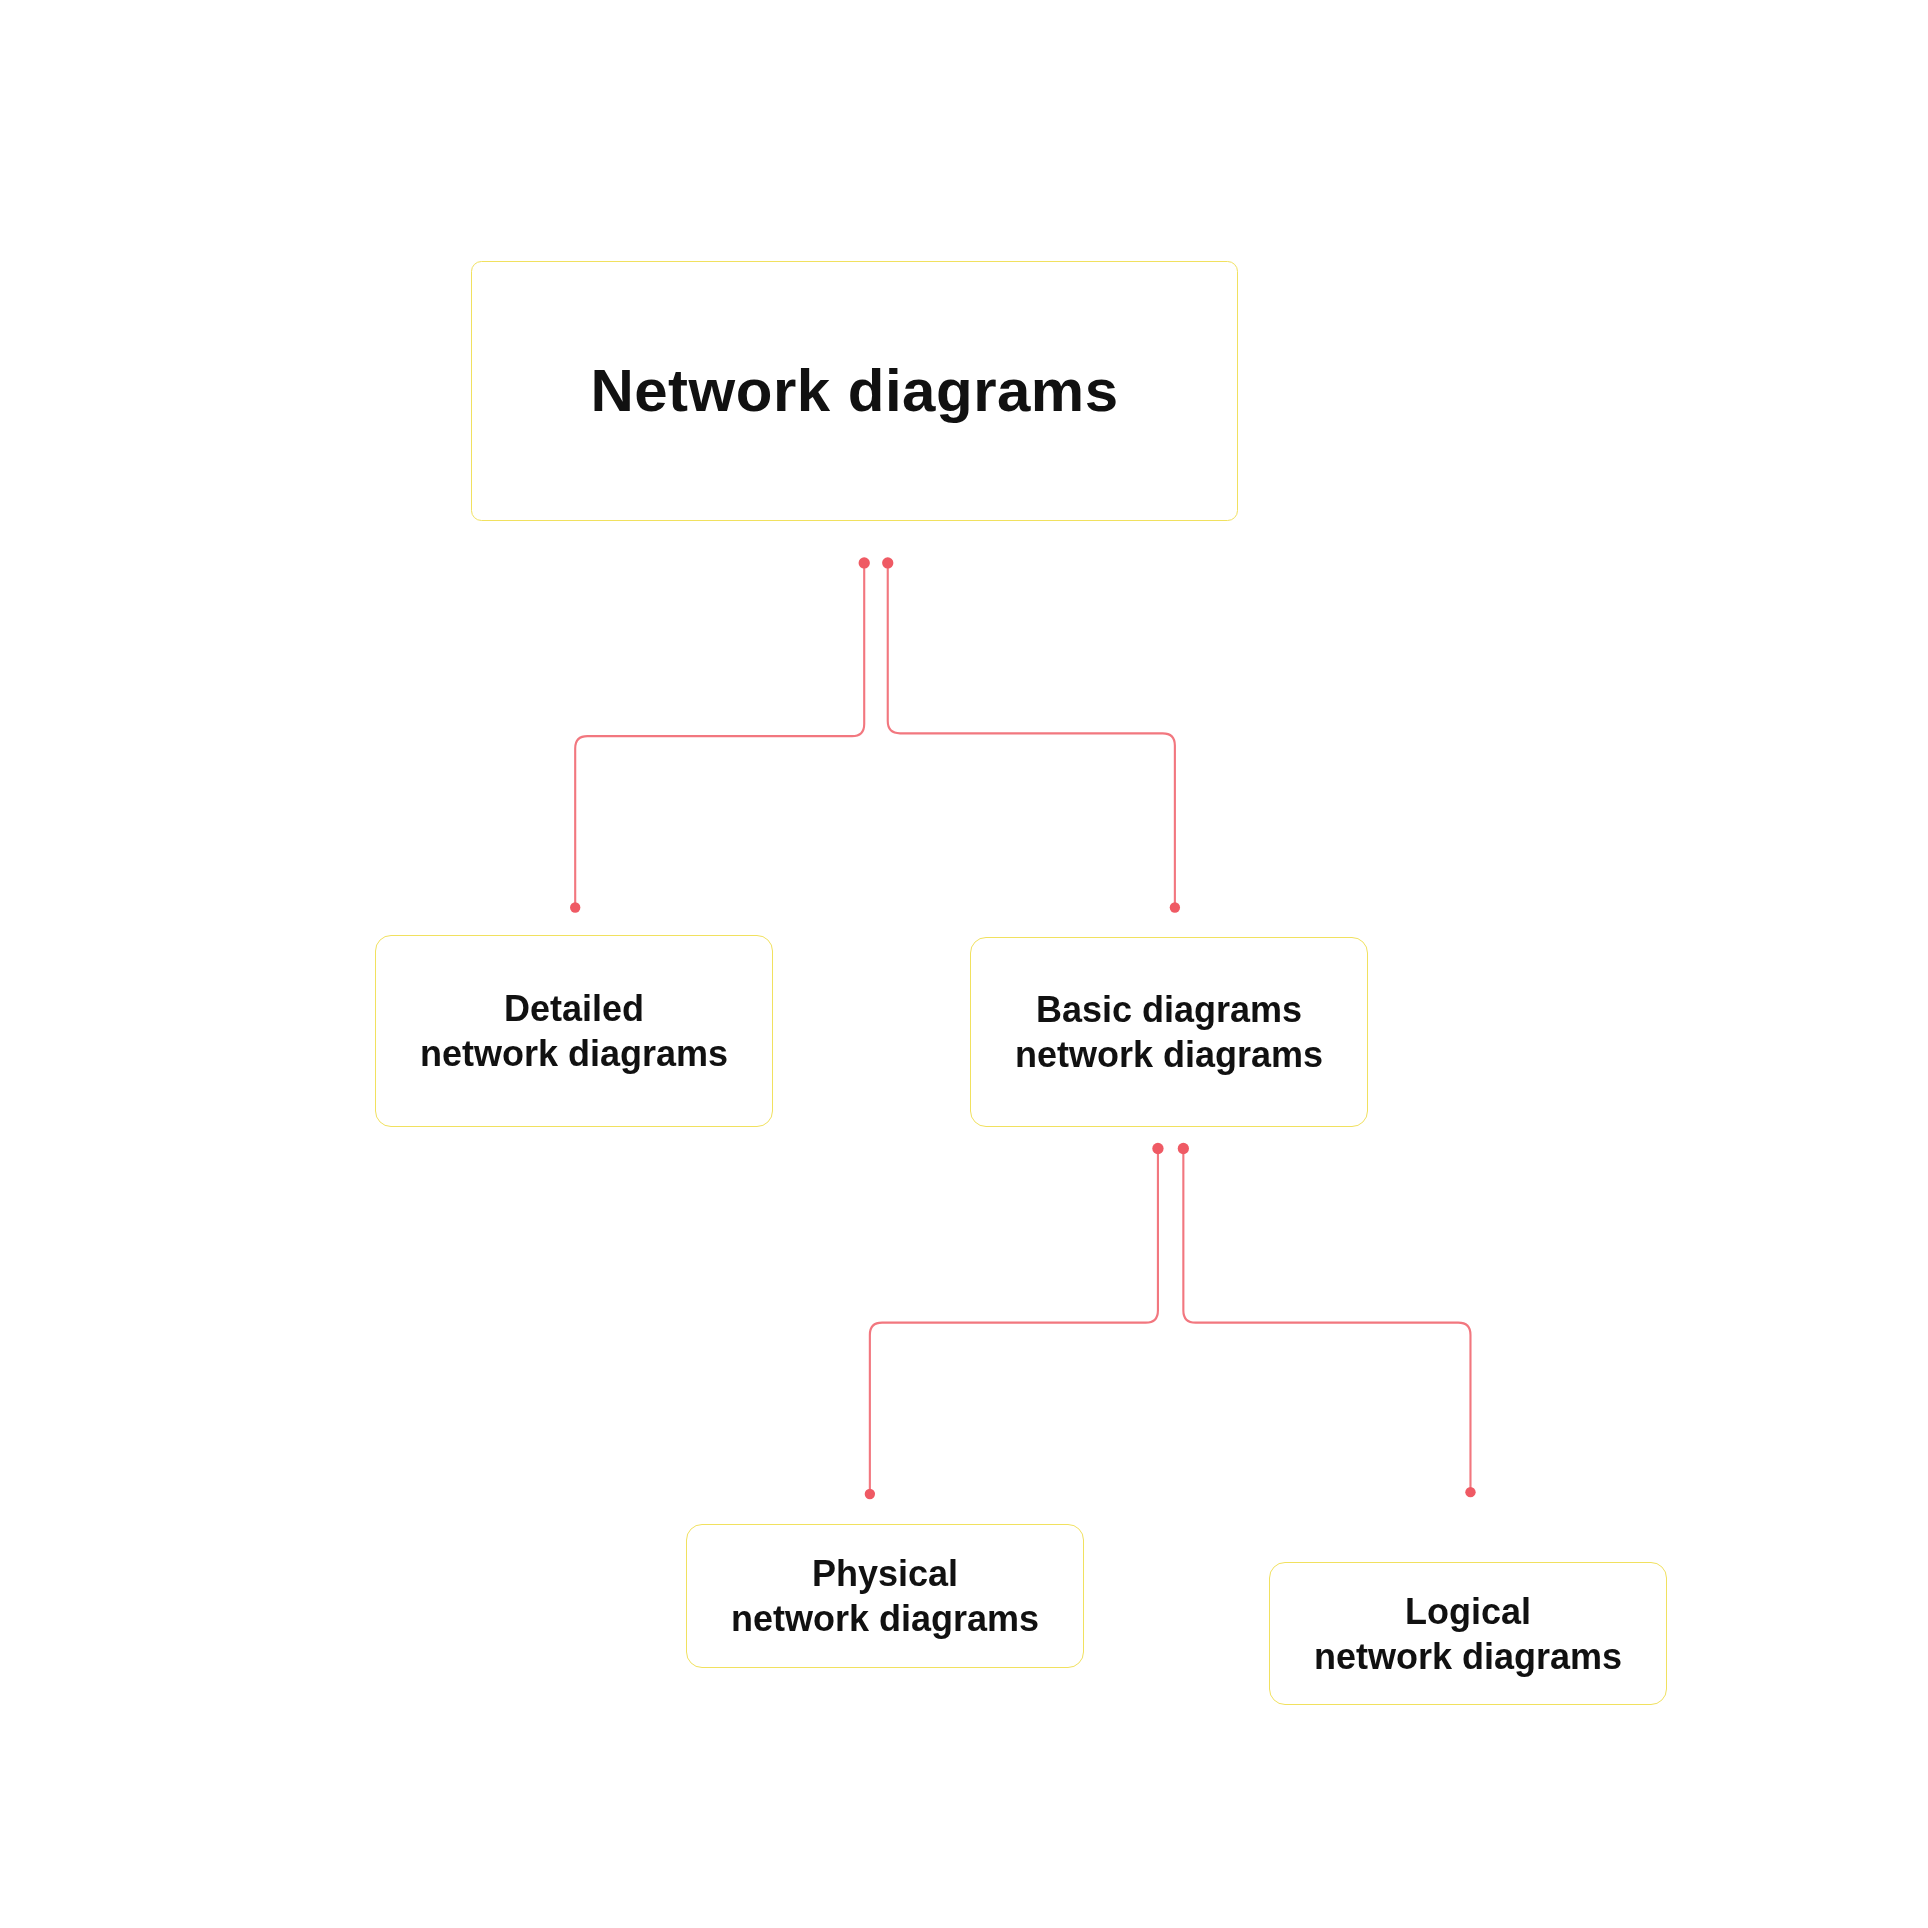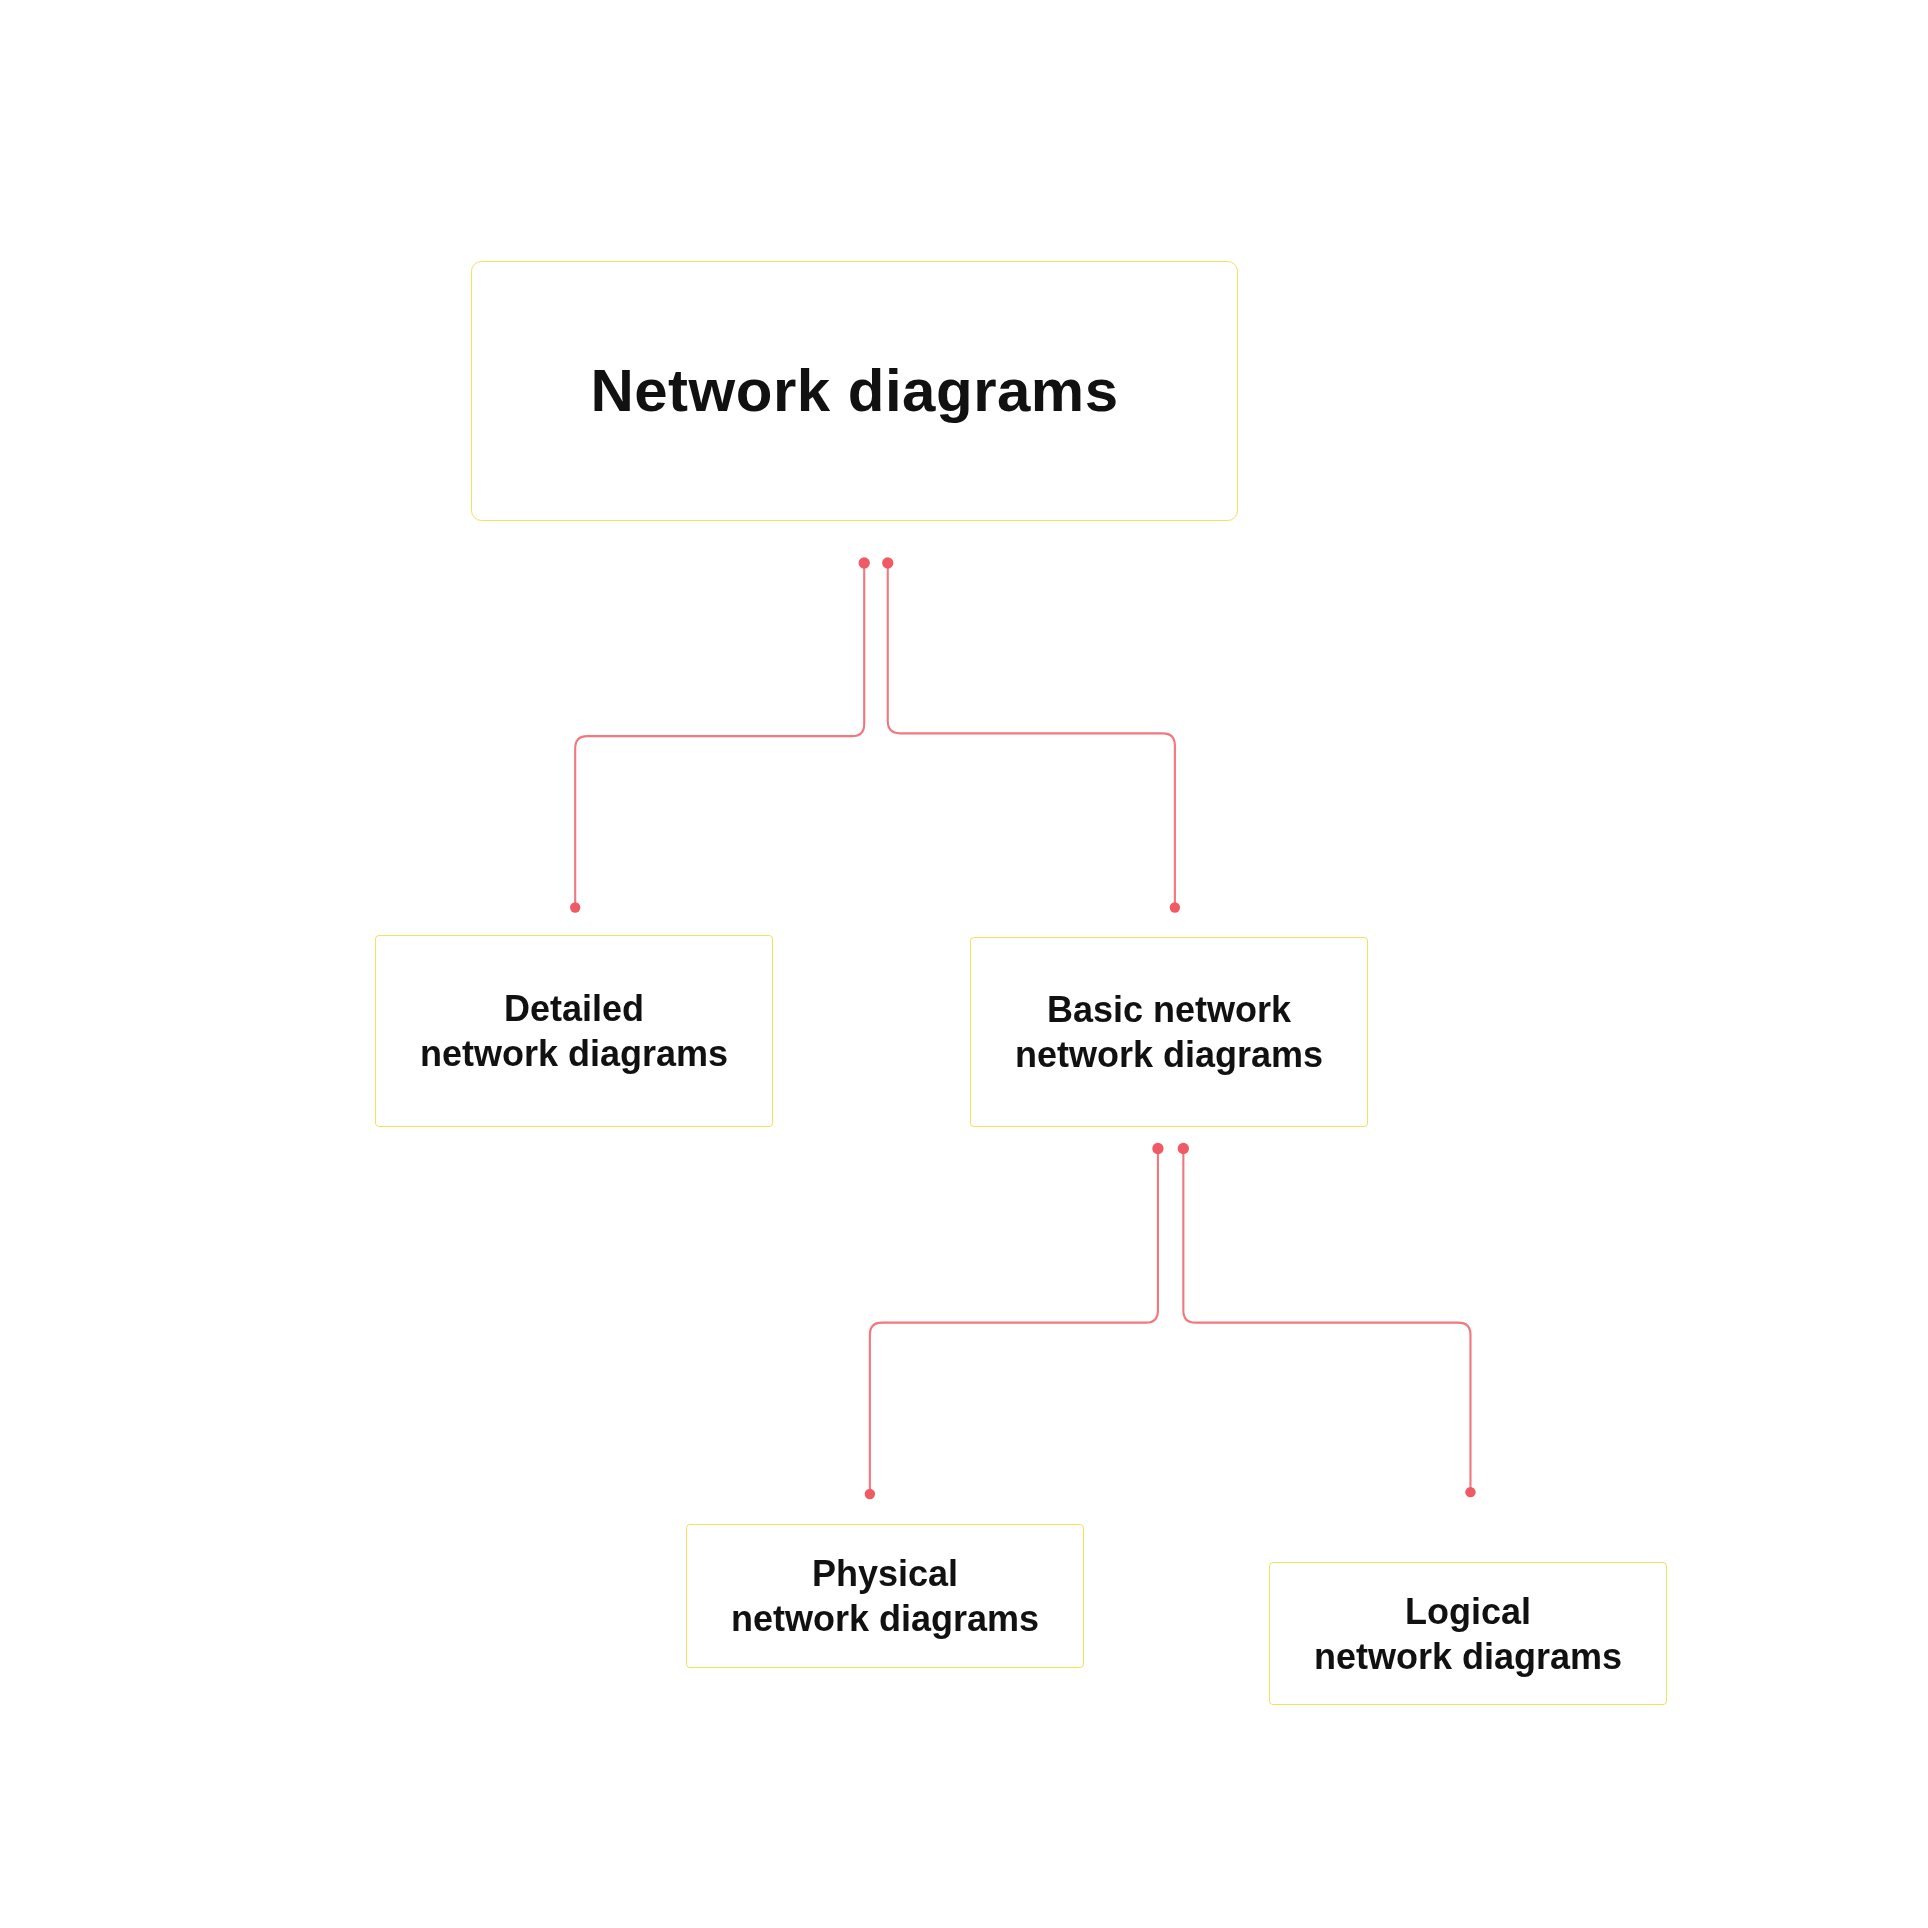--- a/index.html
+++ b/index.html
@@ -50,21 +50,21 @@
     top: 261px;
     width: 767px;
     height: 260px;
     border-radius: 10.4px;
     font-size: 60px;
     line-height: 70px;
     letter-spacing: 0.5px;
   }
   .node-child {
     width: 398px;
-    border-radius: 4px;
+    border-radius: 16px;
     font-size: 36px;
     line-height: 45px;
   }
   .node-detailed { left: 375px;  top: 935px;  height: 192px; }
   .node-basic    { left: 970px; top: 937px;  height: 190px; }
   .node-physical { left: 686px;  top: 1524px; height: 144px; }
   .node-logical  { left: 1269px; top: 1517px; height: 143px; margin-top: 45px; }
 </style>
 </head>
 <body>
@@ -93,21 +93,21 @@
   <div class="node node-root">
     <span>Network diagrams</span>
   </div>
 
   <div class="node node-child node-detailed">
     <span>Detailed</span>
     <span>network diagrams</span>
   </div>
 
   <div class="node node-child node-basic">
-    <span>Basic network</span>
+    <span>Basic diagrams</span>
     <span>network diagrams</span>
   </div>
 
   <div class="node node-child node-physical">
     <span>Physical</span>
     <span>network diagrams</span>
   </div>
 
   <div class="node node-child node-logical">
     <span>Logical</span>

